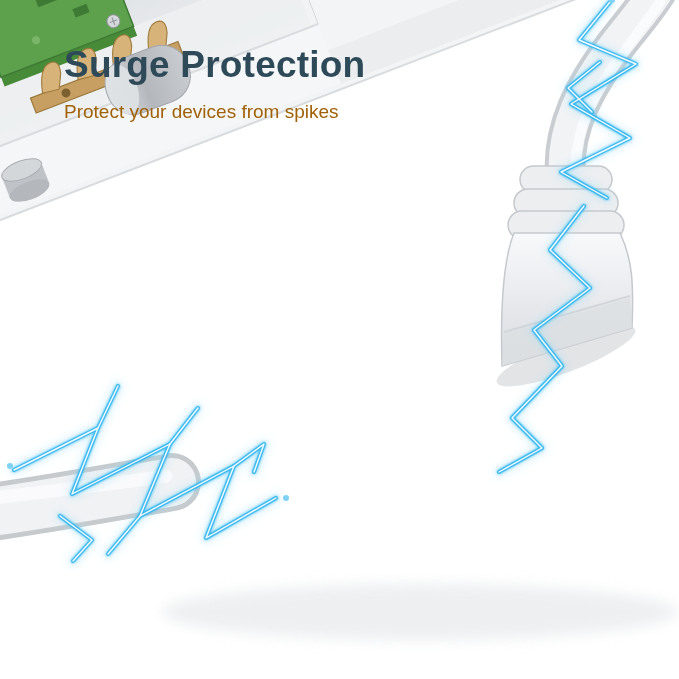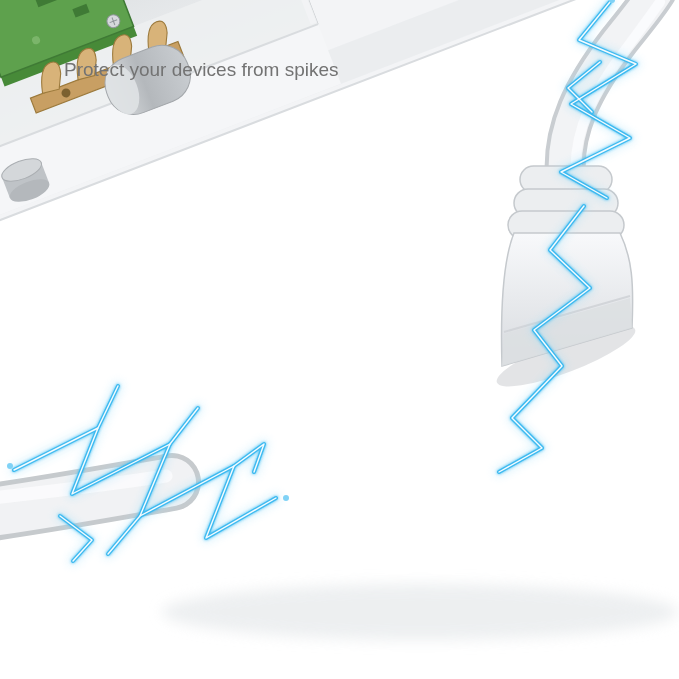--- a/index.html
+++ b/index.html
@@ -19,31 +19,32 @@
     margin:0;
     font-size:37px;
     font-weight:700;
     letter-spacing:.2px;
     color:#2e4a59;
   }
   .header .sub{
     margin-top:12px;
     font-size:19px;
     line-height:27px;
-    color:#737373;
+    color:#a16207;
   }
   svg.illustration{position:absolute;left:0;top:0;z-index:1;display:block;}
   text{font-family:"Liberation Sans", sans-serif;}
 </style>
 </head>
 <body>
 
 <div class="canvas">
 
   <div class="header">
+    <h1>Surge Protection</h1>
     <div class="sub">
       <div>Protect your devices from spikes</div>
     </div>
   </div>
 
   <svg class="illustration" width="679" height="679" viewBox="0 0 679 679" xmlns="http://www.w3.org/2000/svg">
     <defs>
       <linearGradient id="panelGrad" x1="0" y1="0" x2="0" y2="1">
         <stop offset="0" stop-color="#d4d7db"></stop>
           <stop offset="1" stop-color="#c1c5c9"></stop>

